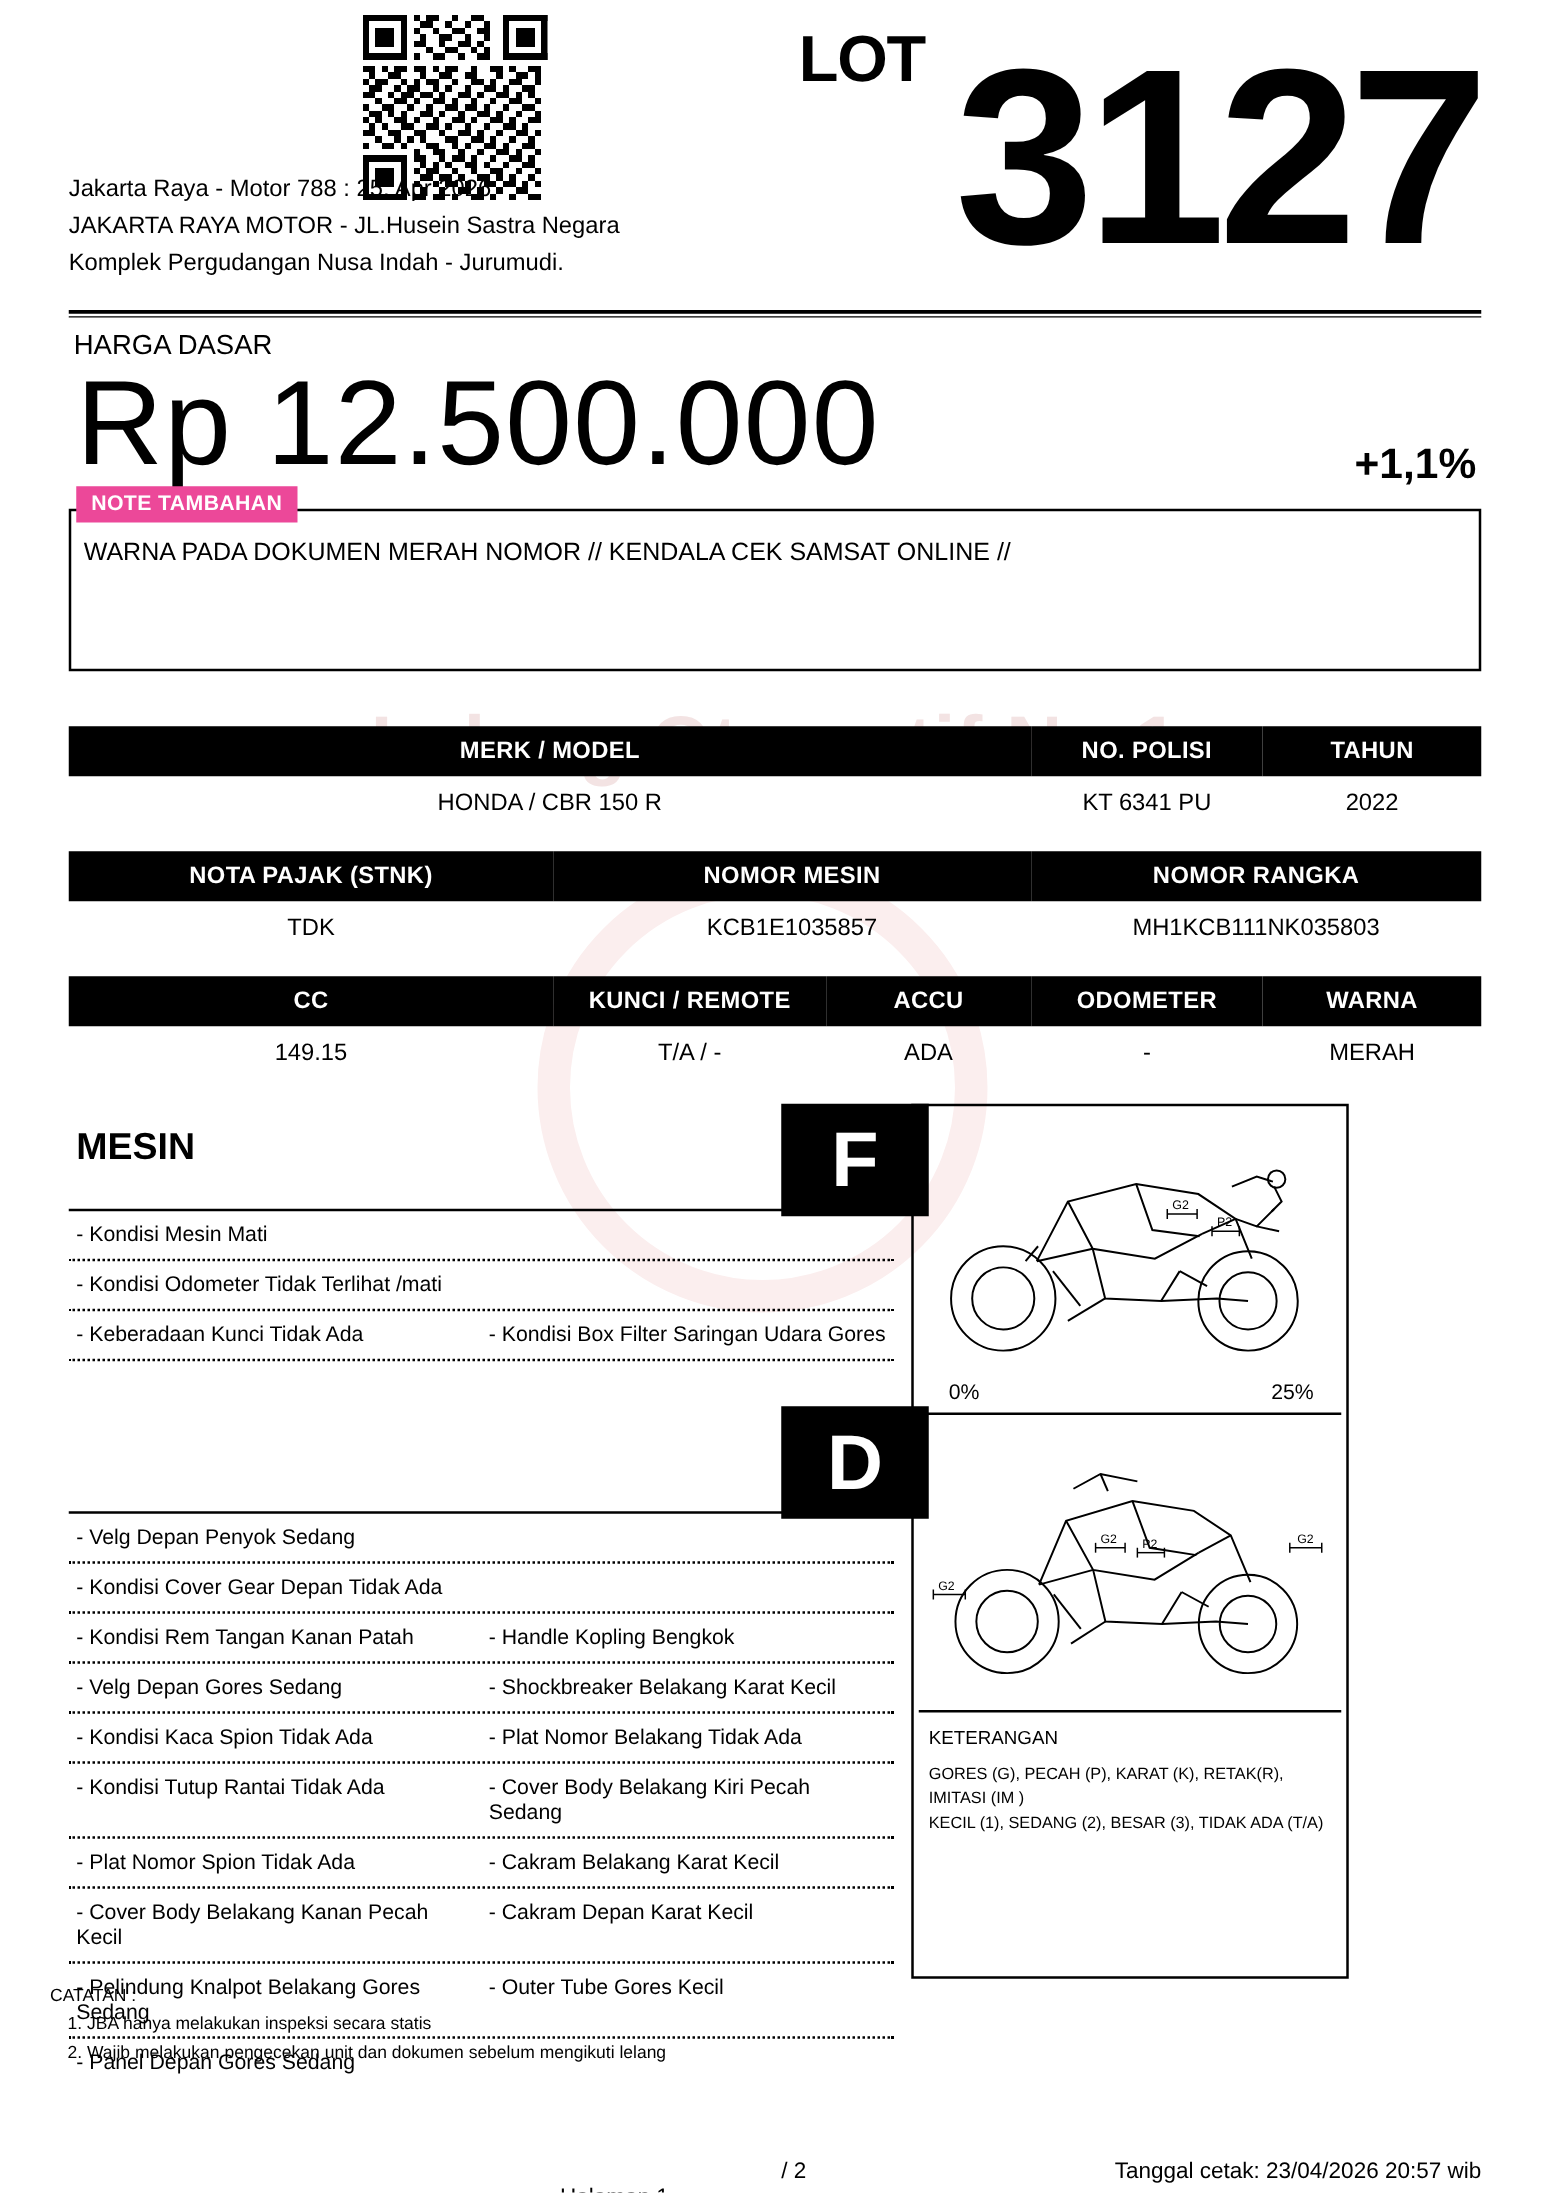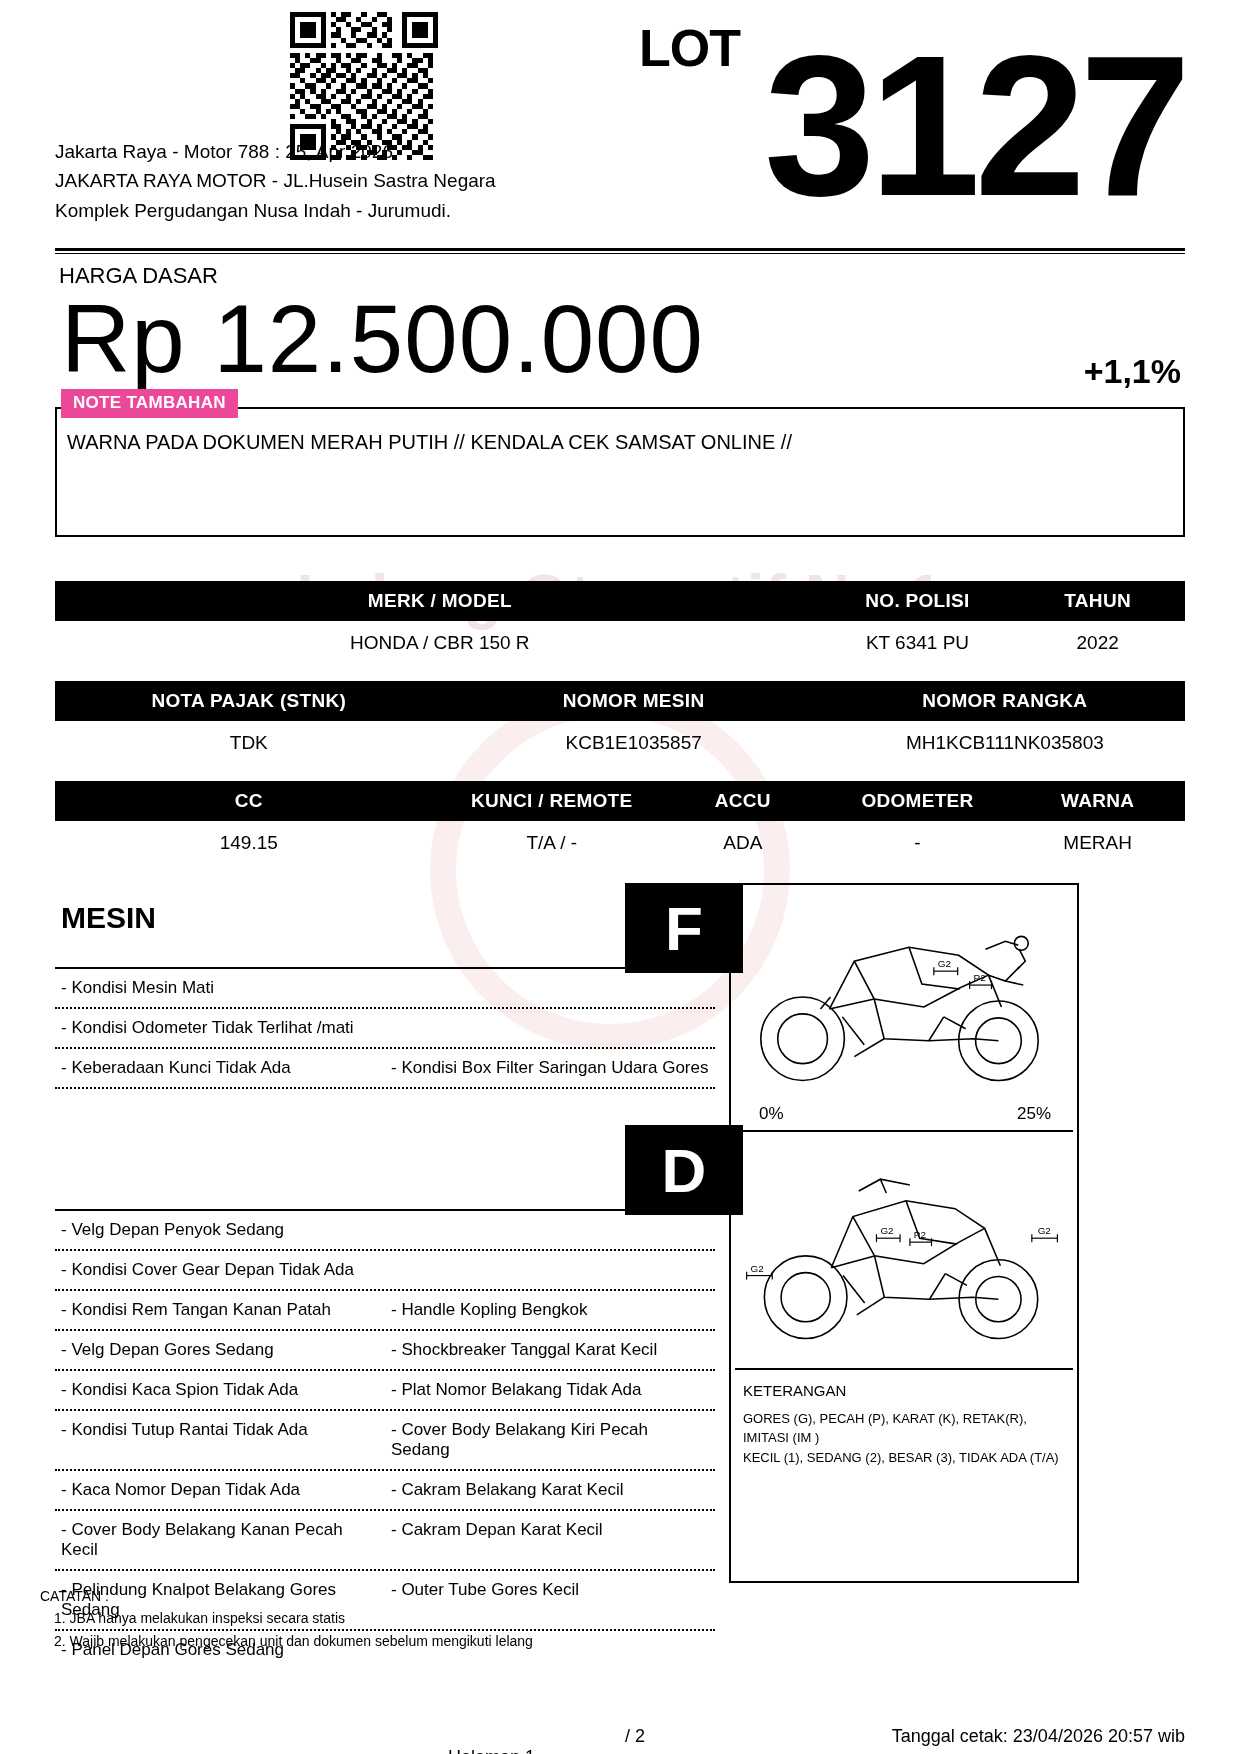--- a/index.html
+++ b/index.html
@@ -419,21 +419,21 @@
     <div class="rule-thin"></div>
 
     <div class="harga-label">HARGA DASAR</div>
     <div class="price-row">
       <div class="price">Rp 12.500.000</div>
       <div class="pct">+1,1%</div>
     </div>
 
     <div class="note-wrap">
       <div class="note-tag">NOTE TAMBAHAN</div>
-      <div class="note-box">WARNA PADA DOKUMEN MERAH PUTIH // KENDALA CEK SAMSAT ONLINE //</div>
+      <div class="note-box">WARNA PADA DOKUMEN MERAH NOMOR // KENDALA CEK SAMSAT ONLINE //</div>
     </div>
 
     <table class="spec">
       <tbody>
           <tr>
         <td class="hd" colspan="3">MERK / MODEL</td>
         <td class="hd" colspan="1" style="width:170px">NO. POLISI</td>
         <td class="hd" colspan="1" style="width:160px">TAHUN</td>
       </tr>
       <tr class="val">
@@ -509,32 +509,32 @@
           <div class="item-row">
             <div class="item">- Kondisi Cover Gear Depan Tidak Ada</div>
             <div class="item empty"></div>
           </div>
           <div class="item-row">
             <div class="item">- Kondisi Rem Tangan Kanan Patah</div>
             <div class="item">- Handle Kopling Bengkok</div>
           </div>
           <div class="item-row">
             <div class="item">- Velg Depan Gores Sedang</div>
-            <div class="item">- Shockbreaker Tanggal Karat Kecil</div>
+            <div class="item">- Shockbreaker Belakang Karat Kecil</div>
           </div>
           <div class="item-row">
             <div class="item">- Kondisi Kaca Spion Tidak Ada</div>
             <div class="item">- Plat Nomor Belakang Tidak Ada</div>
           </div>
           <div class="item-row">
             <div class="item">- Kondisi Tutup Rantai Tidak Ada</div>
             <div class="item">- Cover Body Belakang Kiri Pecah Sedang</div>
           </div>
           <div class="item-row">
-            <div class="item">- Kaca Nomor Depan Tidak Ada</div>
+            <div class="item">- Plat Nomor Spion Tidak Ada</div>
             <div class="item">- Cakram Belakang Karat Kecil</div>
           </div>
           <div class="item-row">
             <div class="item">- Cover Body Belakang Kanan Pecah Kecil</div>
             <div class="item">- Cakram Depan Karat Kecil</div>
           </div>
           <div class="item-row">
             <div class="item">- Pelindung Knalpot Belakang Gores Sedang</div>
             <div class="item">- Outer Tube Gores Kecil</div>
           </div>

